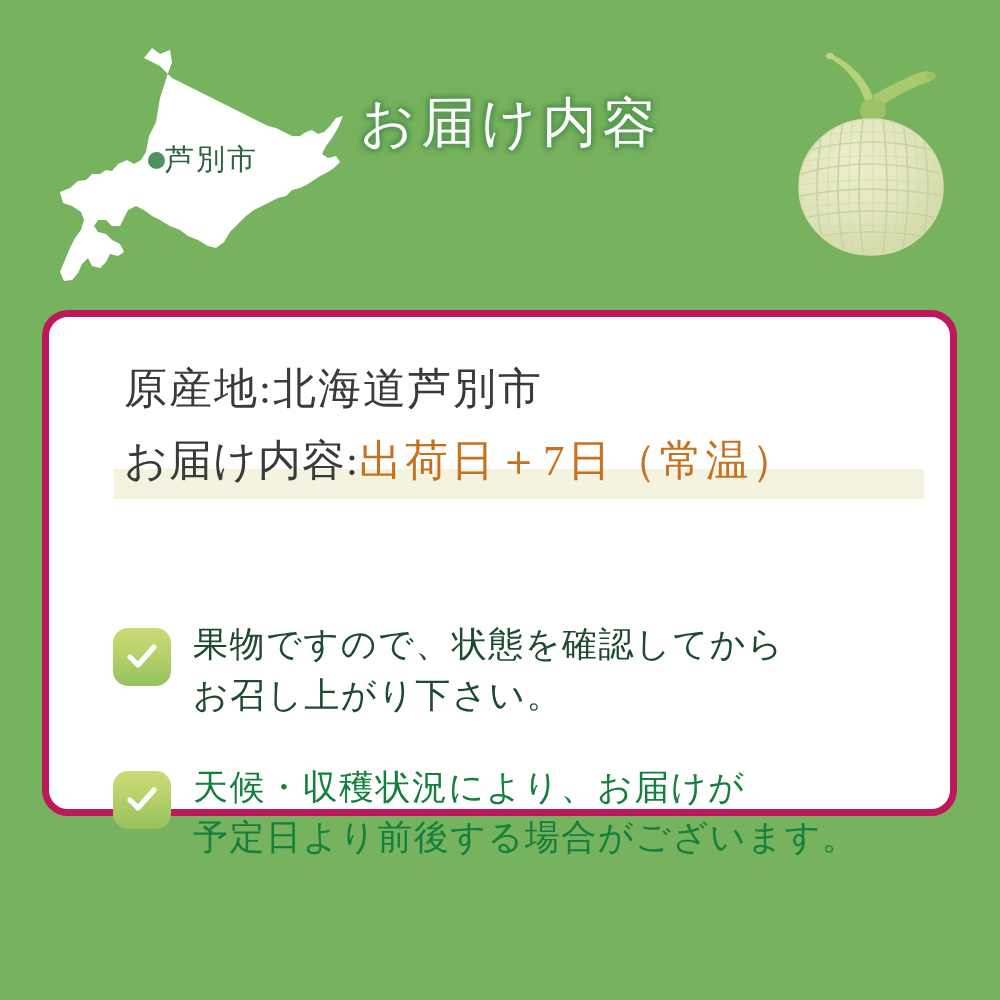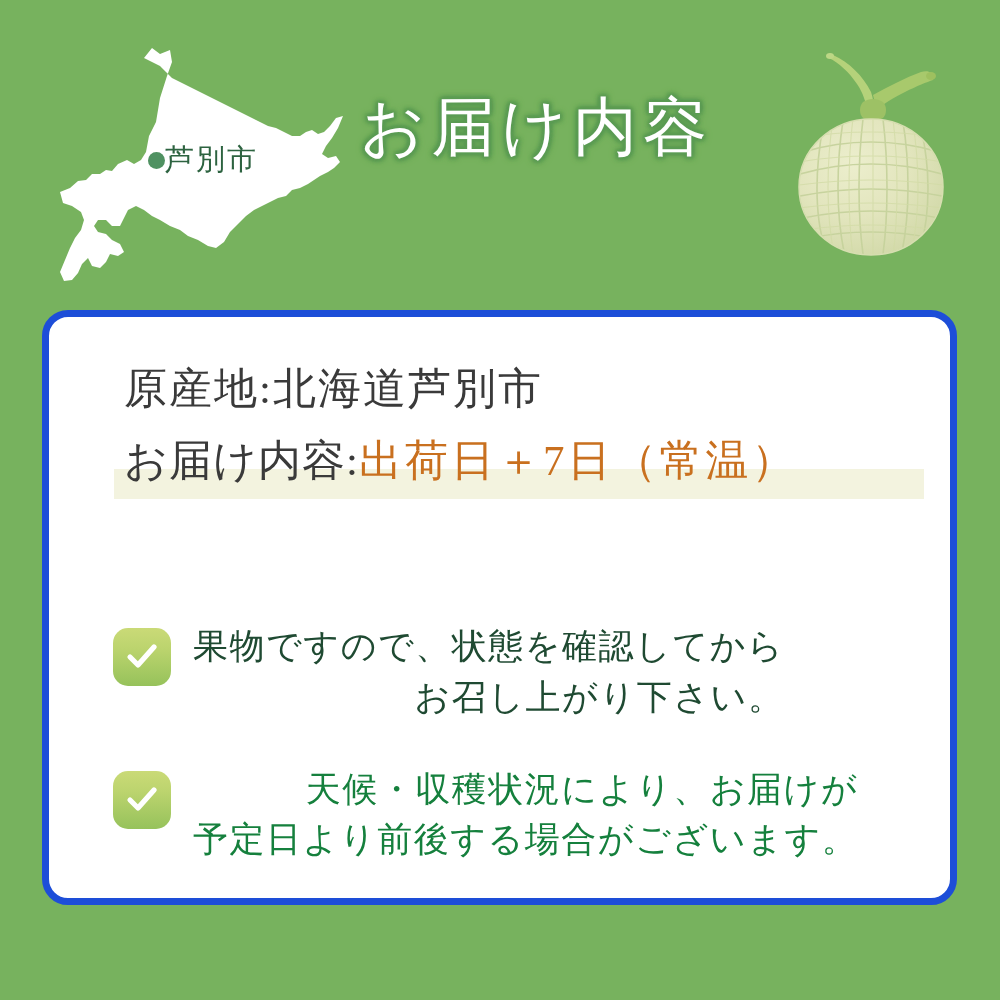--- a/index.html
+++ b/index.html
@@ -59,21 +59,21 @@
     font-size: 29px;
     color: #2d6340;
     letter-spacing: 2px;
     font-family: "Liberation Serif", "DejaVu Serif", serif;
   }
 
   #title {
     position: absolute;
     left: 360px;
     top: 96px;
-    font-size: 64px;
+    font-size: 54px;
     line-height: 1;
     color: #ffffff;
     letter-spacing: 6px;
     white-space: nowrap;
     text-shadow:
       0 0 3px #5b9b54, 0 0 3px #5b9b54, 0 0 5px #5b9b54,
       2px 2px 4px #5b9b54, -2px 2px 4px #5b9b54,
       2px -2px 4px #5b9b54, -2px -2px 4px #5b9b54,
       0 0 9px #5b9b54;
     font-family: "Liberation Serif", "DejaVu Serif", serif;
@@ -87,23 +87,23 @@
     height: 215px;
   }
   #melon svg { display: block; }
 
   
   #card {
     position: absolute;
     left: 42px;
     top: 310px;
     width: 915px;
-    height: 595px;
+    height: 506px;
     background: #ffffff;
-    border: 7px solid #1d4ed8;
+    border: 7px solid #be185d;
     border-radius: 26px;
     box-sizing: border-box;
   }
 
   #info-block {
     position: absolute;
     left: 75px;
     top: 50px;
     width: 820px;
   }
@@ -170,23 +170,22 @@
     display: flex;
     align-items: center;
     justify-content: center;
     margin-top: 6px;
   }
   .check-box svg { display: block; }
   .note-text {
     font-size: 35px;
     line-height: 1.45;
     letter-spacing: 1.5px;
-    font-family: Liberation Serif, serif;
+    font-family: Liberation Mono, monospace;
     white-space: pre-line;
-    text-align: right;
   }
   .note-text.green { color: #1f4a32; }
   .note-text.gray  { color: #15803d; }
 </style>
 </head>
 <body>
 
 <div id="page">
 
   <div id="header">

